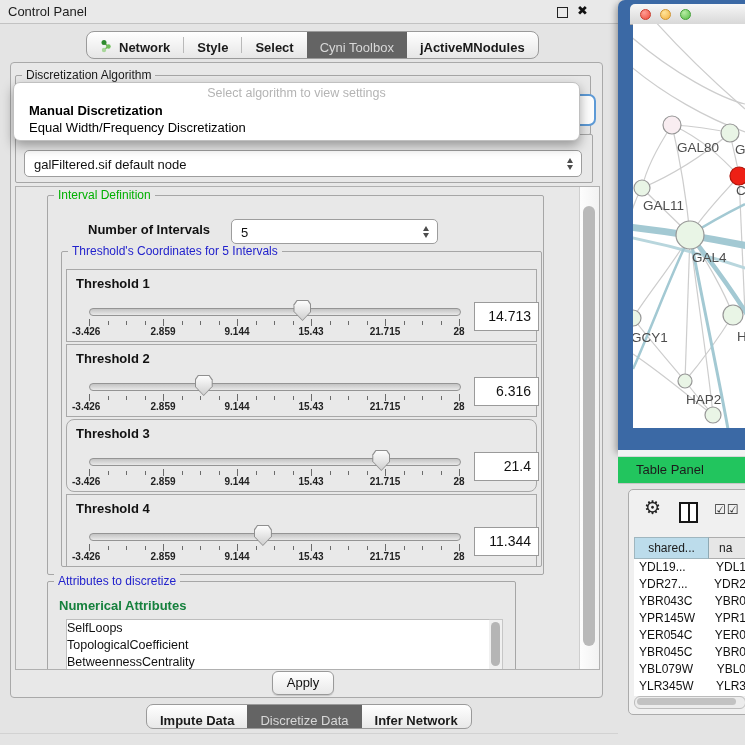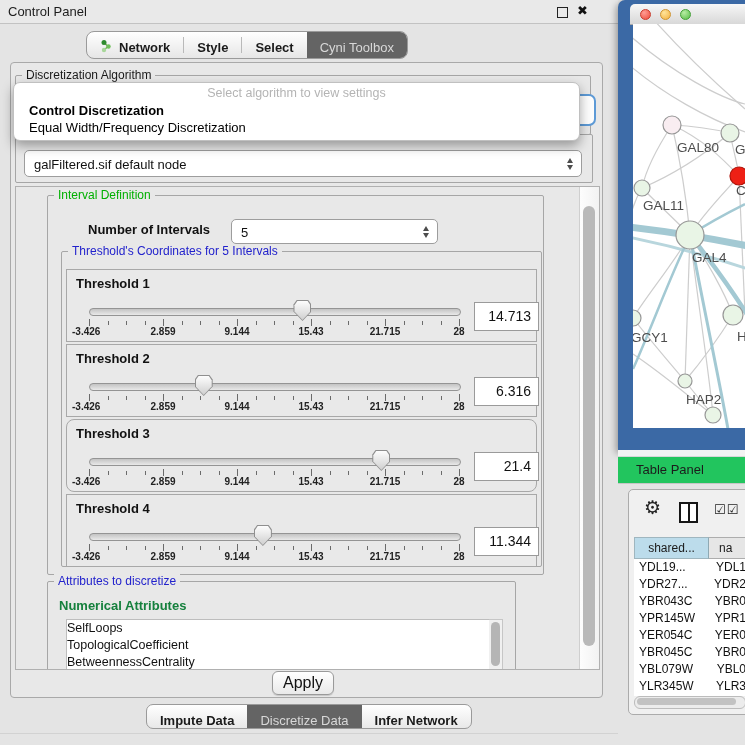--- a/index.html
+++ b/index.html
@@ -69,21 +69,21 @@
   .tick-label{position:absolute;transform:translateX(-50%);font-size:10px;font-weight:bold;color:#222;}
   .tick-labels .tick-label:first-child{transform:translateX(-60%);}
   .valuebox{position:absolute;left:407px;top:32px;width:56px;height:27px;background:#ffffff;
             border:1px solid #9a9a9a;font-size:14px;color:#111;text-align:right;
             line-height:27px;padding-right:7px;box-sizing:content-box;}
   
   .attrlist{position:absolute;background:#ffffff;border:1px solid #bdbdbd;overflow:hidden;}
   .attritem{height:17px;line-height:17px;font-size:12.5px;color:#111;}
   
   .applybtn{left:271px;top:670px;width:60px;height:22px;background:linear-gradient(#ffffff,#e9e9e9);
-            border:1px solid #9a9a9a;border-radius:6px;font-size:16px;color:#111;
+            border:1px solid #9a9a9a;border-radius:6px;font-size:13px;color:#111;
             text-align:center;line-height:21px;box-shadow:0 1px 1px rgba(0,0,0,0.15);}
   .bottombar{left:146px;top:704px;height:23px;display:flex;background:linear-gradient(#ffffff,#e8e8e8);
              border:1px solid #9a9a9a;border-radius:7px;overflow:hidden;}
   .dockline{left:0;top:733px;width:618px;height:1px;background:#d2d2d2;}
   
   .netwindow{left:618px;top:0;width:127px;height:450px;background:#3b69a5;
              border-radius:7px 0 0 0;box-shadow:-2px 3px 7px rgba(0,0,0,0.35);}
   .nettitle{position:absolute;left:12px;top:4px;width:115px;height:20px;
             background:linear-gradient(#f7f7f7,#d8d8d8);border-radius:5px 0 0 0;
             border-bottom:1px solid #a9a9a9;}
@@ -138,20 +138,23 @@
   <div class="tab">
       <span>Style</span>
     </div>
   <div class="tabsep"></div>
   <div class="tab">
       <span>Select</span>
     </div>
   <div class="tab sel">
       <span>Cyni Toolbox</span>
     </div>
+  <div class="tab">
+      <span>jActiveMNodules</span>
+    </div>
 </div>
 
 <div class="abs outerpanel">
 
   <div class="group" style="left:4px;top:12px;width:574px;height:58px;">
     <span class="gtitle">Discretization Algorithm</span>
   </div>
 
   <div class="group" style="left:4px;top:71px;width:576px;height:47px;">
     <span class="gtitle">Table Data</span>
@@ -360,21 +363,21 @@
     </div>
   </div>
 
   <div class="abs applybtn" style="left:261px;top:608px;">Apply</div>
 </div>
 
 <div class="abs focus-combo"></div>
 
 <div class="abs popup">
   <div class="prompt">Select algorithm to view settings</div>
-  <div class="opt1">Control Discretization</div>
+  <div class="opt1">Manual Discretization</div>
   <div class="opt2">Equal Width/Frequency Discretization</div>
 </div>
 
 <div class="abs bottombar">
   <div class="tab">
       <span>Impute Data</span>
     </div>
   <div class="tab sel">
       <span>Discretize Data</span>
     </div>

